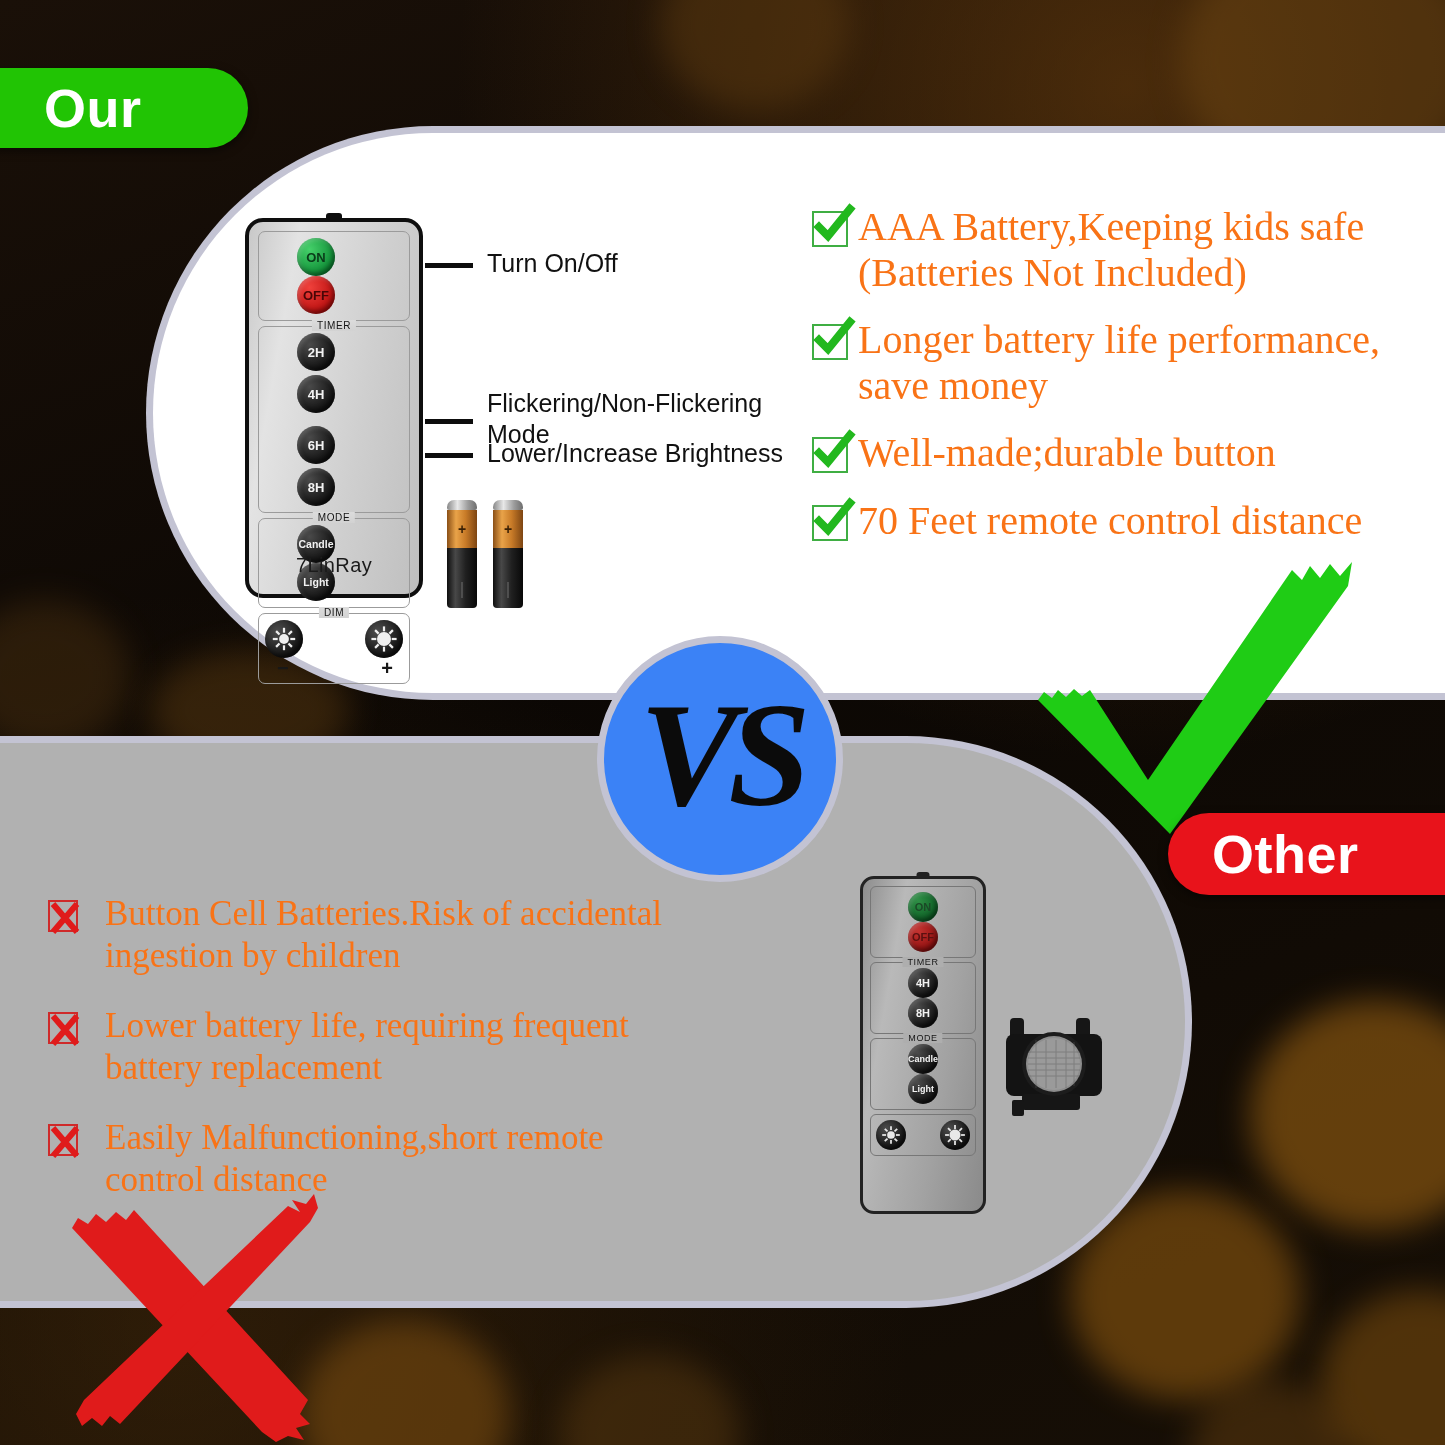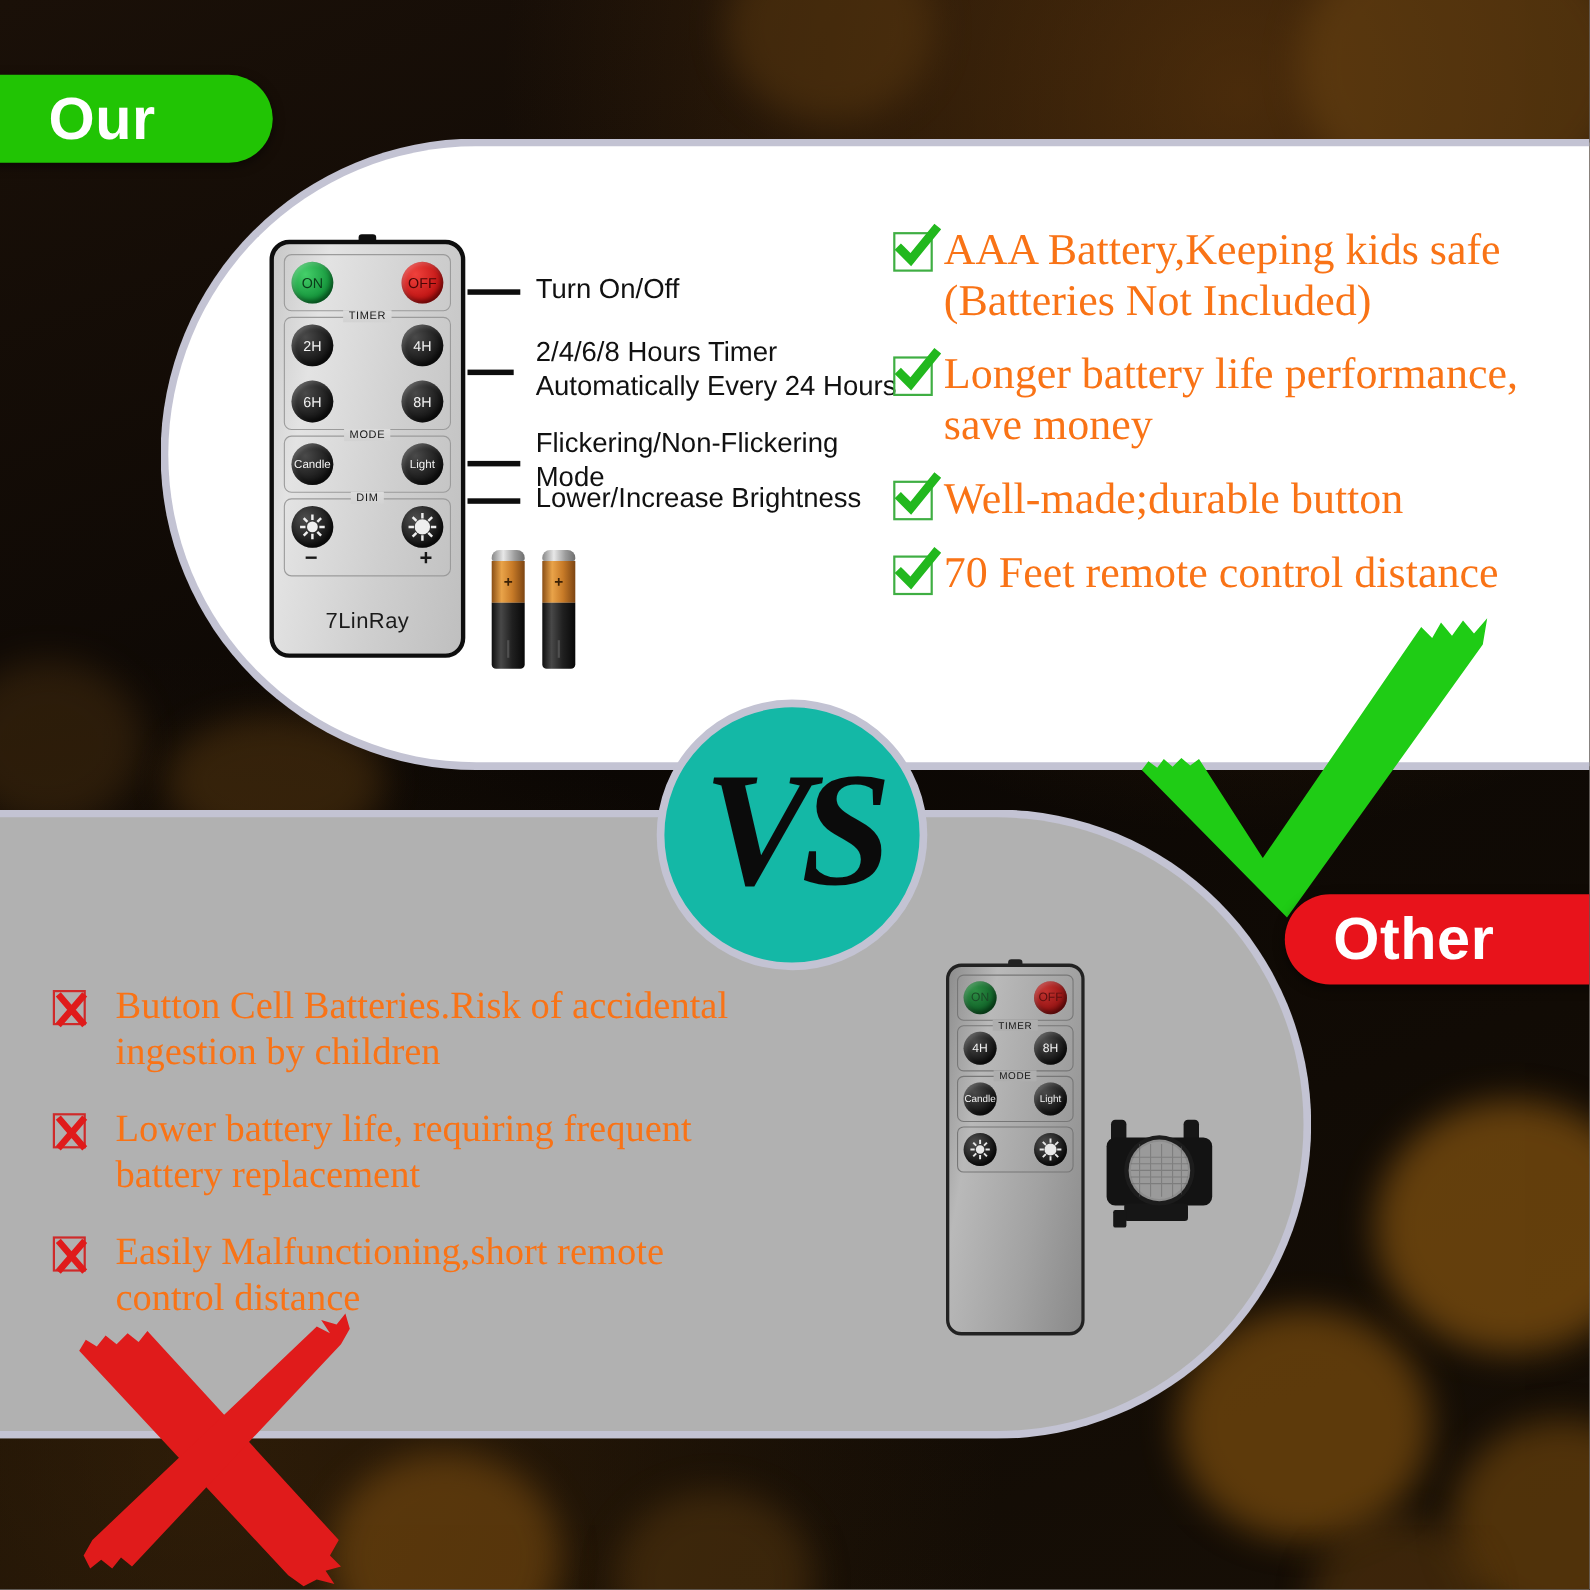--- a/index.html
+++ b/index.html
@@ -78,21 +78,21 @@
     font-size: 54px;
     box-shadow: 0 3px 10px rgba(0,0,0,0.5);
   }
 
   
   #vs-circle {
     position: absolute;
     left: 597px; top: 636px;
     width: 246px; height: 246px;
     border-radius: 50%;
-    background: #14b8a6;
+    background: #3b82f6;
     border: 7px solid #c3c3d3;
     display: flex; align-items: center; justify-content: center;
     z-index: 25;
   }
   #vs-circle span {
     font-family: "Liberation Serif", serif;
     font-weight: bold;
     font-style: italic;
     font-size: 148px;
     color: #0b0b0b;
@@ -136,23 +136,24 @@
     background: linear-gradient(180deg,#dcdcdc,#d2d2d2);
     padding: 0 5px;
     font-size: 10px;
     letter-spacing: 0.6px;
     color: #141414;
   }
   .btn-round {
     width: 38px; height: 38px;
     border-radius: 50%;
     display: flex; align-items: center; justify-content: center;
-    font-size: 13px; font-weight: normal;
+    font-size: 13px; font-weight: bold;
     color: #f2f2f2;
     box-shadow: inset -2px -3px 5px rgba(0,0,0,0.45), inset 2px 2px 4px rgba(255,255,255,0.22);
+    margin-left: 32px;
   }
   .btn-on  { background: radial-gradient(circle at 33% 30%, #45d06a, #0c8a33 75%); color:#0a3b19; }
   .btn-off { background: radial-gradient(circle at 33% 30%, #f0413c, #b80d0d 75%); color:#4a0606; }
   .btn-dark{ background: radial-gradient(circle at 33% 30%, #4a4a4a, #111 72%); }
   .btn-small-text { font-size: 10.5px; }
   .dim-row { width:100%; display:flex; justify-content:space-between; }
   .dim-signs {
     width:100%; display:flex; justify-content:space-between;
     padding: 1px 10px 0 12px;
     font-size: 20px; font-weight: 700; color:#181818; line-height:0.9;
@@ -370,25 +371,20 @@
     <div class="aaa">
       <div class="cap"></div>
       <div class="copper">+</div>
       <div class="body"></div>
     </div>
   </div>
 
   <div class="callout" style="left:425px;top:248px;width:380px;">
     <div class="rule"></div>
     <div class="ctext">Turn On/Off</div>
-  </div>
-  <div class="callout" style="left:425px;top:305px;width:420px;">
-    <div class="rule" style="width:42px;"></div>
-    <div class="ctext">2/4/6/8 Hours Timer
-Automatically Every 24 Hours</div>
   </div>
   <div class="callout" style="left:425px;top:438px;width:400px;">
     <div class="rule"></div>
     <div class="ctext">Lower/Increase Brightness</div>
   </div>
   <div class="callout" style="left:425px;top:388px;width:400px;">
     <div class="rule"></div>
     <div class="ctext">Flickering/Non-Flickering Mode</div>
   </div>
 

